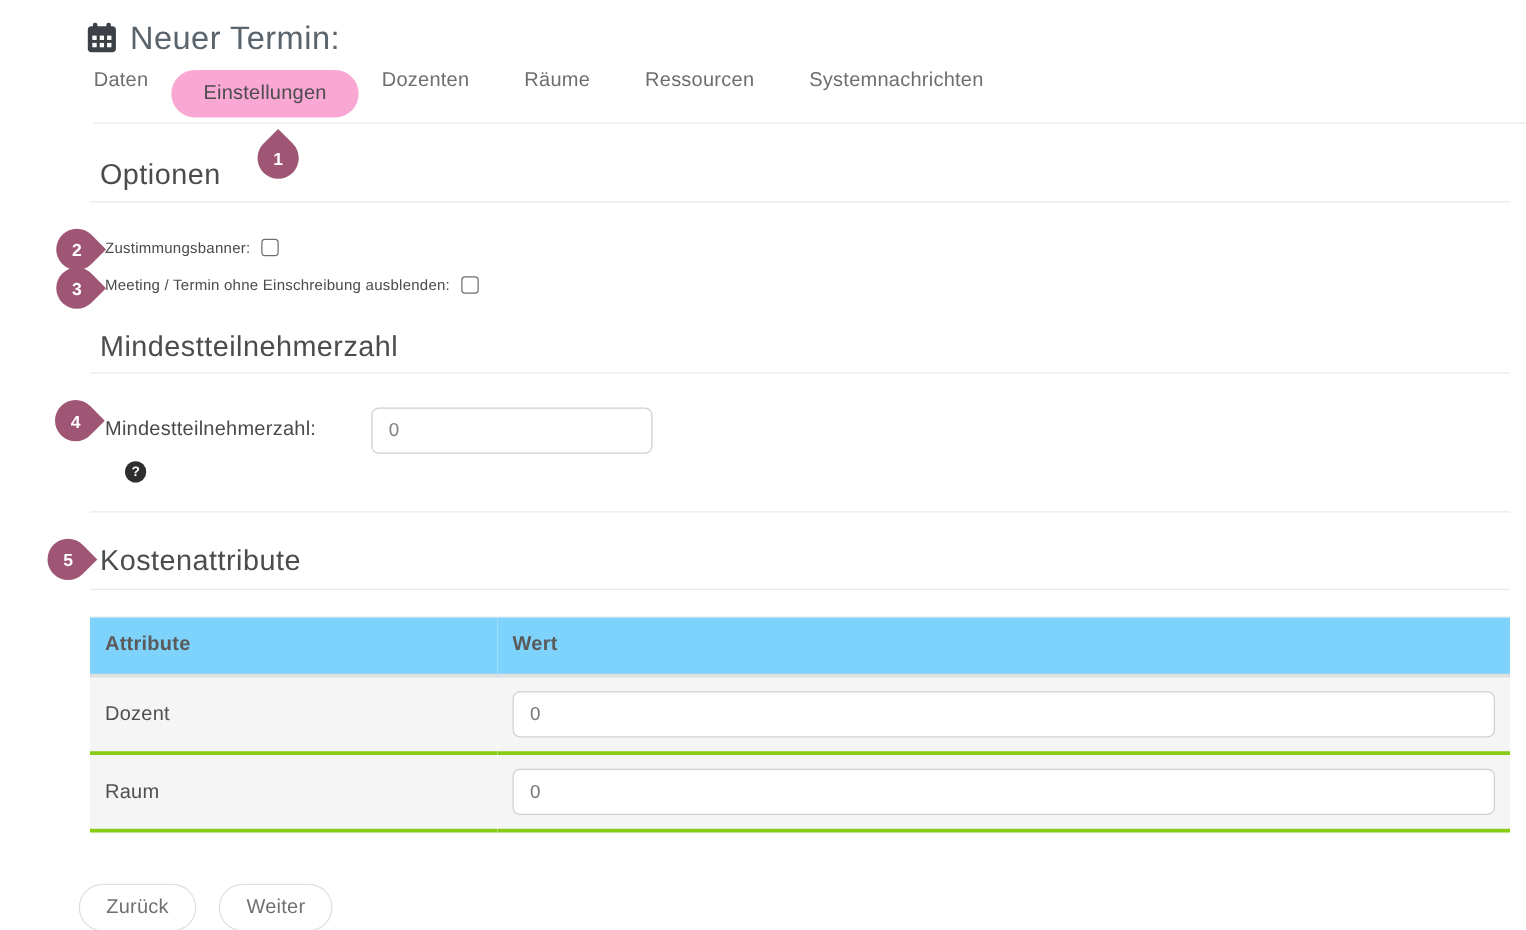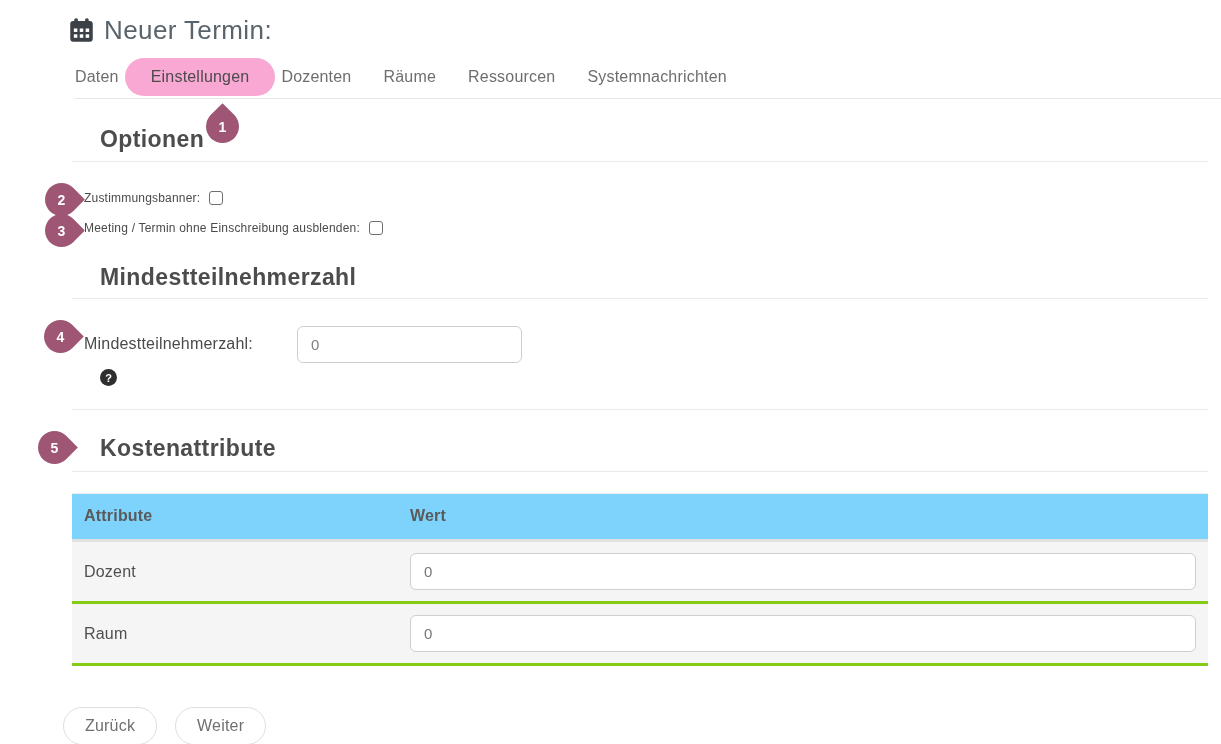--- a/index.html
+++ b/index.html
@@ -22,21 +22,21 @@
     margin-left: -4px; height: 32px;
   }
   .page-header h1 {
     font-size: 26px; font-weight: 500; color: #5a646c;
     letter-spacing: 0.4px;
   }
   .cal-icon { display: inline-flex; }
 
   
   .tabs {
-    display: flex; align-items: center; gap: 32px;
+    display: flex; align-items: flex-start; gap: 44px;
     margin-top: 10px; margin-left: 3px; margin-right: -13px;
     height: 43px;
     border-bottom: 1px solid #e7e7e7;
     position: relative;
   }
   .tab {
     font-size: 16px; color: #6e6e6e; letter-spacing: 0.2px;
     cursor: pointer; white-space: nowrap;
   }
   .tab.active {
@@ -60,22 +60,22 @@
   .drop.point-up    { border-radius: 0 50% 50% 50%; transform: rotate(45deg); }
   .drop.point-right { border-radius: 50% 0 50% 50%; transform: rotate(45deg); }
   .b1 { left: 206px; top: 110px; }
   .b2 { left: 45px;  top: 183px; }
   .b3 { left: 45px;  top: 214px; }
   .b4 { left: 44px;  top: 320px; }
   .b5 { left: 38px;  top: 431px; }
 
   
   h2.section-heading {
-    font-size: 23px; font-weight: 700; color: #4c4c4c;
-    letter-spacing: 0.4px; margin-left: 28px;
+    font-size: 23px; font-weight: 400; color: #4c4c4c;
+    letter-spacing: 0.4px; margin-left: 8px;
   }
   hr.rule { border: none; border-top: 1px solid #eaeaea; }
 
   .h-optionen { margin-top: 27px; }
   .rule-optionen { margin-top: 8px; }
 
   .check-row {
     display: flex; align-items: center; height: 30px;
     margin-left: 12px;
   }

